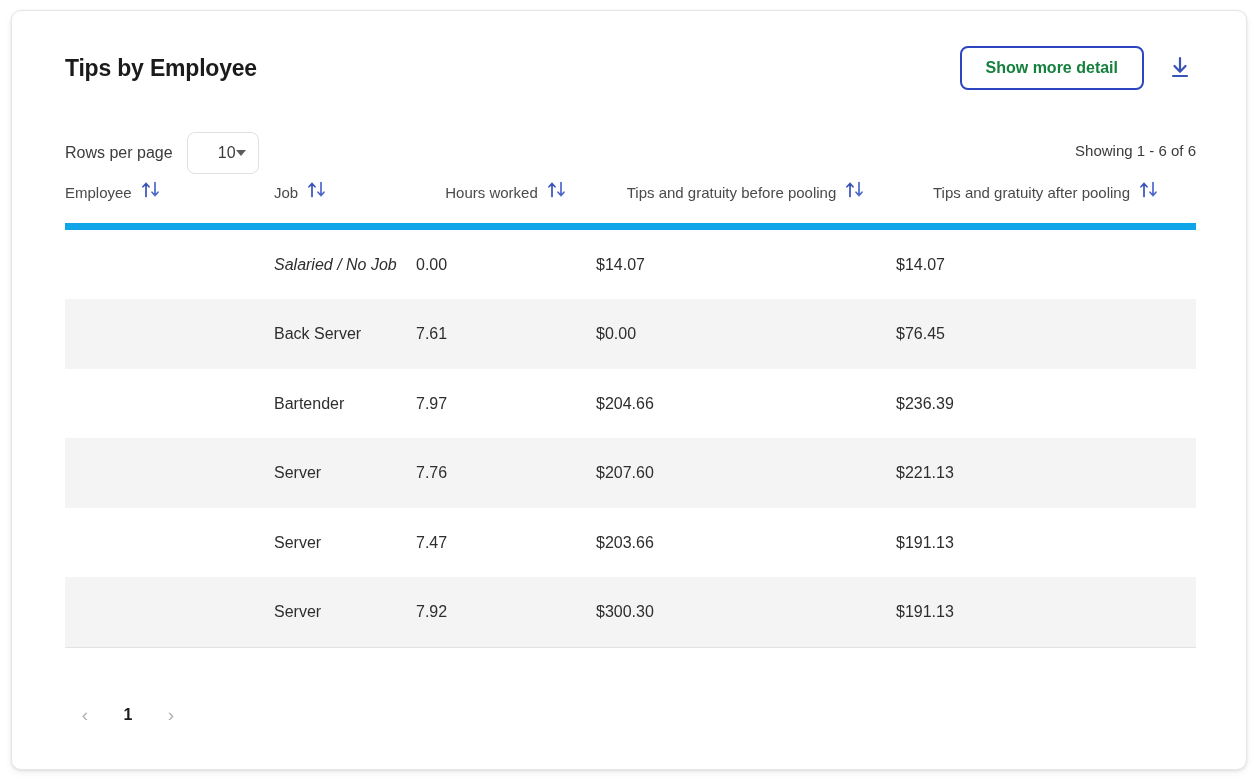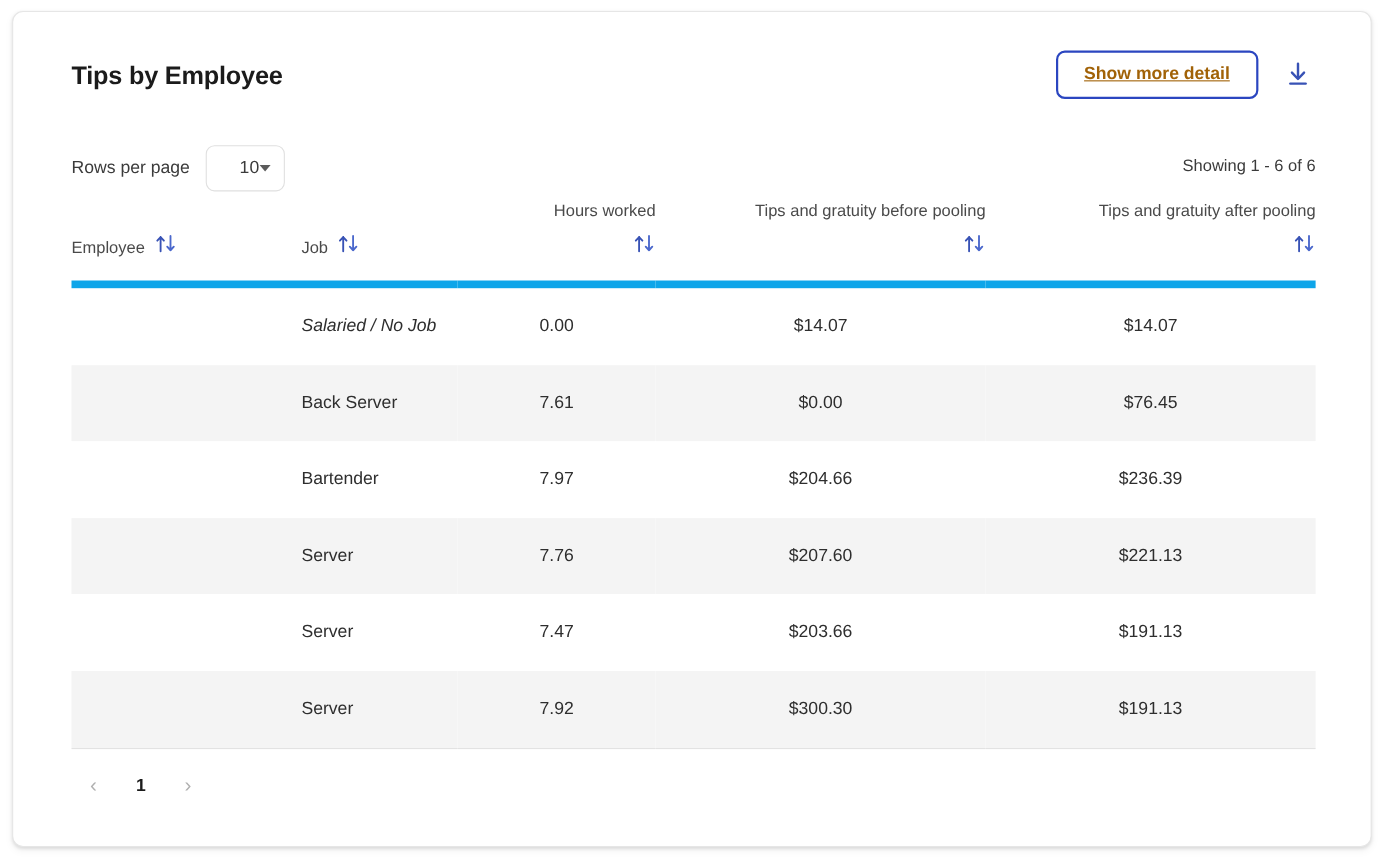--- a/index.html
+++ b/index.html
@@ -56,28 +56,27 @@
   }
   .btn-outline {
     display: inline-flex;
     align-items: center;
     justify-content: center;
     height: 44px;
     padding: 0 24px;
     border: 2px solid #2b46c0;
     border-radius: 8px;
     background: #ffffff;
-    color: #a16207;
+    color: #15803d;
     font-size: 16px;
     font-weight: bold;
     font-family: "Liberation Sans", sans-serif;
     cursor: pointer;
     white-space: nowrap;
     box-sizing: border-box;
-    text-decoration: underline;
   }
   .icon-btn {
     display: inline-flex;
     align-items: center;
     justify-content: center;
     width: 32px;
     height: 34px;
     background: transparent;
     border: none;
     cursor: pointer;
@@ -159,40 +158,40 @@
     line-height: 1.5;
   }
   thead tr { border-bottom: 7px solid #0ea5e9; }
 
   .th-inner {
     display: flex;
     align-items: flex-end;
     gap: 9px;
   }
   .th-inner.left  { justify-content: flex-start; }
-  .th-inner.right { justify-content: center; flex-direction: column; }
+  .th-inner.right { justify-content: center; }
   .th-inner .th-text { display: block; }
   .th-inner.right .th-text { text-align: right; }
 
   .col-employee { width: 165px; }
   .col-job      { width: 186px; text-align: right; }
   .col-hours    { width: 180px; }
   .col-before   { width: 300px; }
   .col-after    { width: auto; margin-top: 12px; }
 
   tbody td {
     font-size: 16px;
     color: #2e2e2e;
     padding: 22px 0;
     line-height: 1.6;
     vertical-align: middle;
   }
   tbody tr.striped { background: #f4f4f4; }
   tbody tr:last-child { border-bottom: 1px solid #e2e2e2; }
-  td.num { text-align: center; }
+  td.num { text-align: left; }
   td.job-cell { padding-left: 44px; }
   td.job-cell.italic { font-style: italic; }
 
   
   .pagination {
     position: absolute;
     left: 53px;
     top: 685px;
     display: flex;
     align-items: center;

